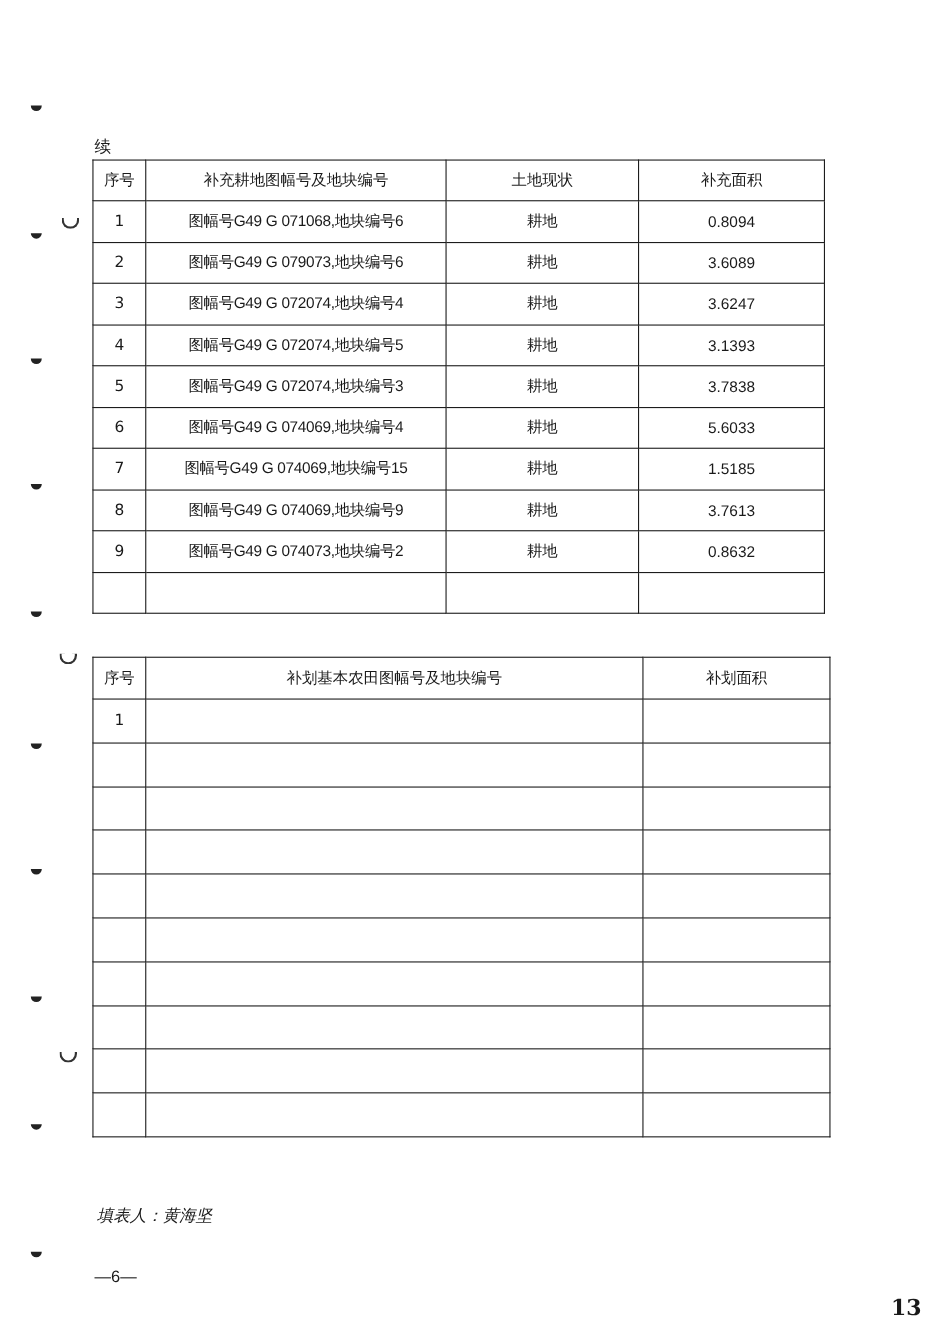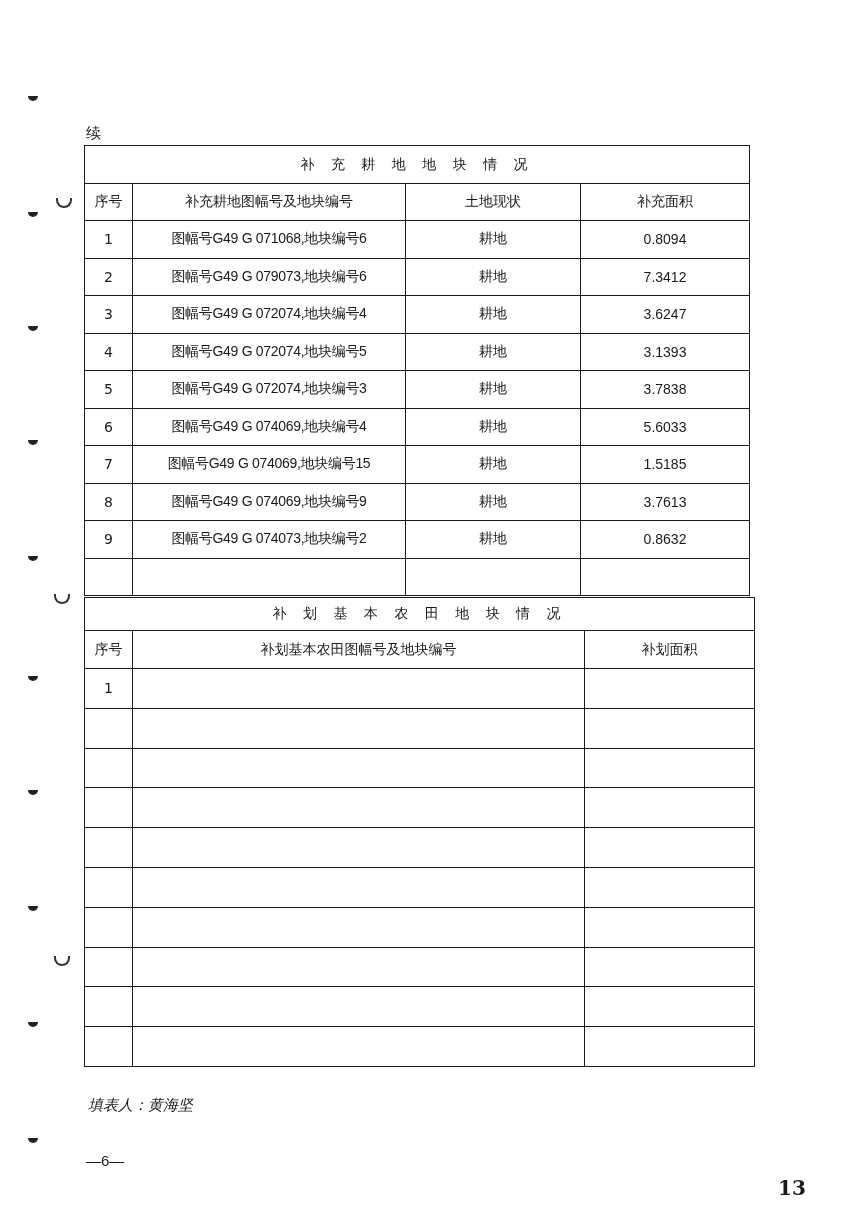--- a/index.html
+++ b/index.html
@@ -16,21 +16,21 @@
     font-size: 14px; padding: 0; white-space: nowrap; overflow: hidden;
   }
   #t1 { top: 145px; width: 665px; }
   #t2 { top: 597px; width: 670px; }
   .section-title { letter-spacing: 6px; font-size: 14px; }
   .hdr { font-size: 15px; }
   .mono { font-family: Liberation Sans, sans-serif; font-size: 13.5px; letter-spacing: -0.3px; }
   .num { font-family: "Liberation Sans", sans-serif; font-size: 14px; }
   .filler { position: absolute; left: 88px; top: 1096px; font-size: 15px; font-style: italic; }
   .page-num { position: absolute; left: 86px; top: 1152px; font-size: 15px; font-family: "Liberation Sans", sans-serif; }
-  .corner-num { position: absolute; left: 778px; top: 1176px; font-size: 20px; font-weight: bold; font-family: "DejaVu Serif", serif; }
+  .corner-num { position: absolute; left: 810px; top: 1176px; font-size: 20px; font-weight: bold; font-family: "DejaVu Serif", serif; }
   .punch { position: absolute; width: 10px; height: 5px; background: #222; border-radius: 0 0 5px 5px; }
   .punch.c { width: 12px; height: 8px; background: transparent; border: 2px solid #333; border-top: none; border-radius: 0 0 8px 8px; }
 </style>
 </head>
 <body>
 
 <div class="punch" style="left:28px;top:96px"></div>
 <div class="punch" style="left:28px;top:212px"></div>
 <div class="punch c" style="left:56px;top:198px"></div>
 <div class="punch" style="left:28px;top:326px"></div>
@@ -47,42 +47,39 @@
 <div class="cont-label">续</div>
 
 <table class="grid" id="t1">
   <colgroup>
       <col style="width:48px">
       <col style="width:273px">
       <col style="width:175px">
       <col style="width:169px">
     </colgroup>
   <tbody>
-      <tr style="height:38px">
-    <td colspan="4" class="section-title">补 充 耕 地 地 块 情 况</td>
-  </tr>
   <tr style="height:37px">
     <td class="hdr">序号</td>
     <td class="hdr">补充耕地图幅号及地块编号</td>
     <td class="hdr">土地现状</td>
     <td class="hdr">补充面积</td>
   </tr>
   </tbody>
     <tbody id="t1-body">
       <tr style="height: 37.5px;">
         <td>1</td>
         <td class="mono">图幅号G49 G 071068,地块编号6</td>
         <td>耕地</td>
         <td class="num">0.8094</td>
       </tr>
       <tr style="height: 37.5px;">
         <td>2</td>
         <td class="mono">图幅号G49 G 079073,地块编号6</td>
         <td>耕地</td>
-        <td class="num">7.3412</td>
+        <td class="num">3.6089</td>
       </tr>
       <tr style="height: 37.5px;">
         <td>3</td>
         <td class="mono">图幅号G49 G 072074,地块编号4</td>
         <td>耕地</td>
         <td class="num">3.6247</td>
       </tr>
       <tr style="height: 37.5px;">
         <td>4</td>
         <td class="mono">图幅号G49 G 072074,地块编号5</td>
@@ -128,23 +125,20 @@
     </tbody>
 </table>
 
 <table class="grid" id="t2">
   <colgroup>
       <col style="width:48px">
       <col style="width:452px">
       <col style="width:170px">
     </colgroup>
   <tbody>
-      <tr style="height:33px">
-    <td colspan="3" class="section-title">补 划 基 本 农 田 地 块 情 况</td>
-  </tr>
   <tr style="height:38px">
     <td class="hdr">序号</td>
     <td class="hdr">补划基本农田图幅号及地块编号</td>
     <td class="hdr">补划面积</td>
   </tr>
   </tbody>
     <tbody id="t2-body">
       <tr style="height: 39.8px;">
         <td>1</td>
         <td class="mono"></td>

